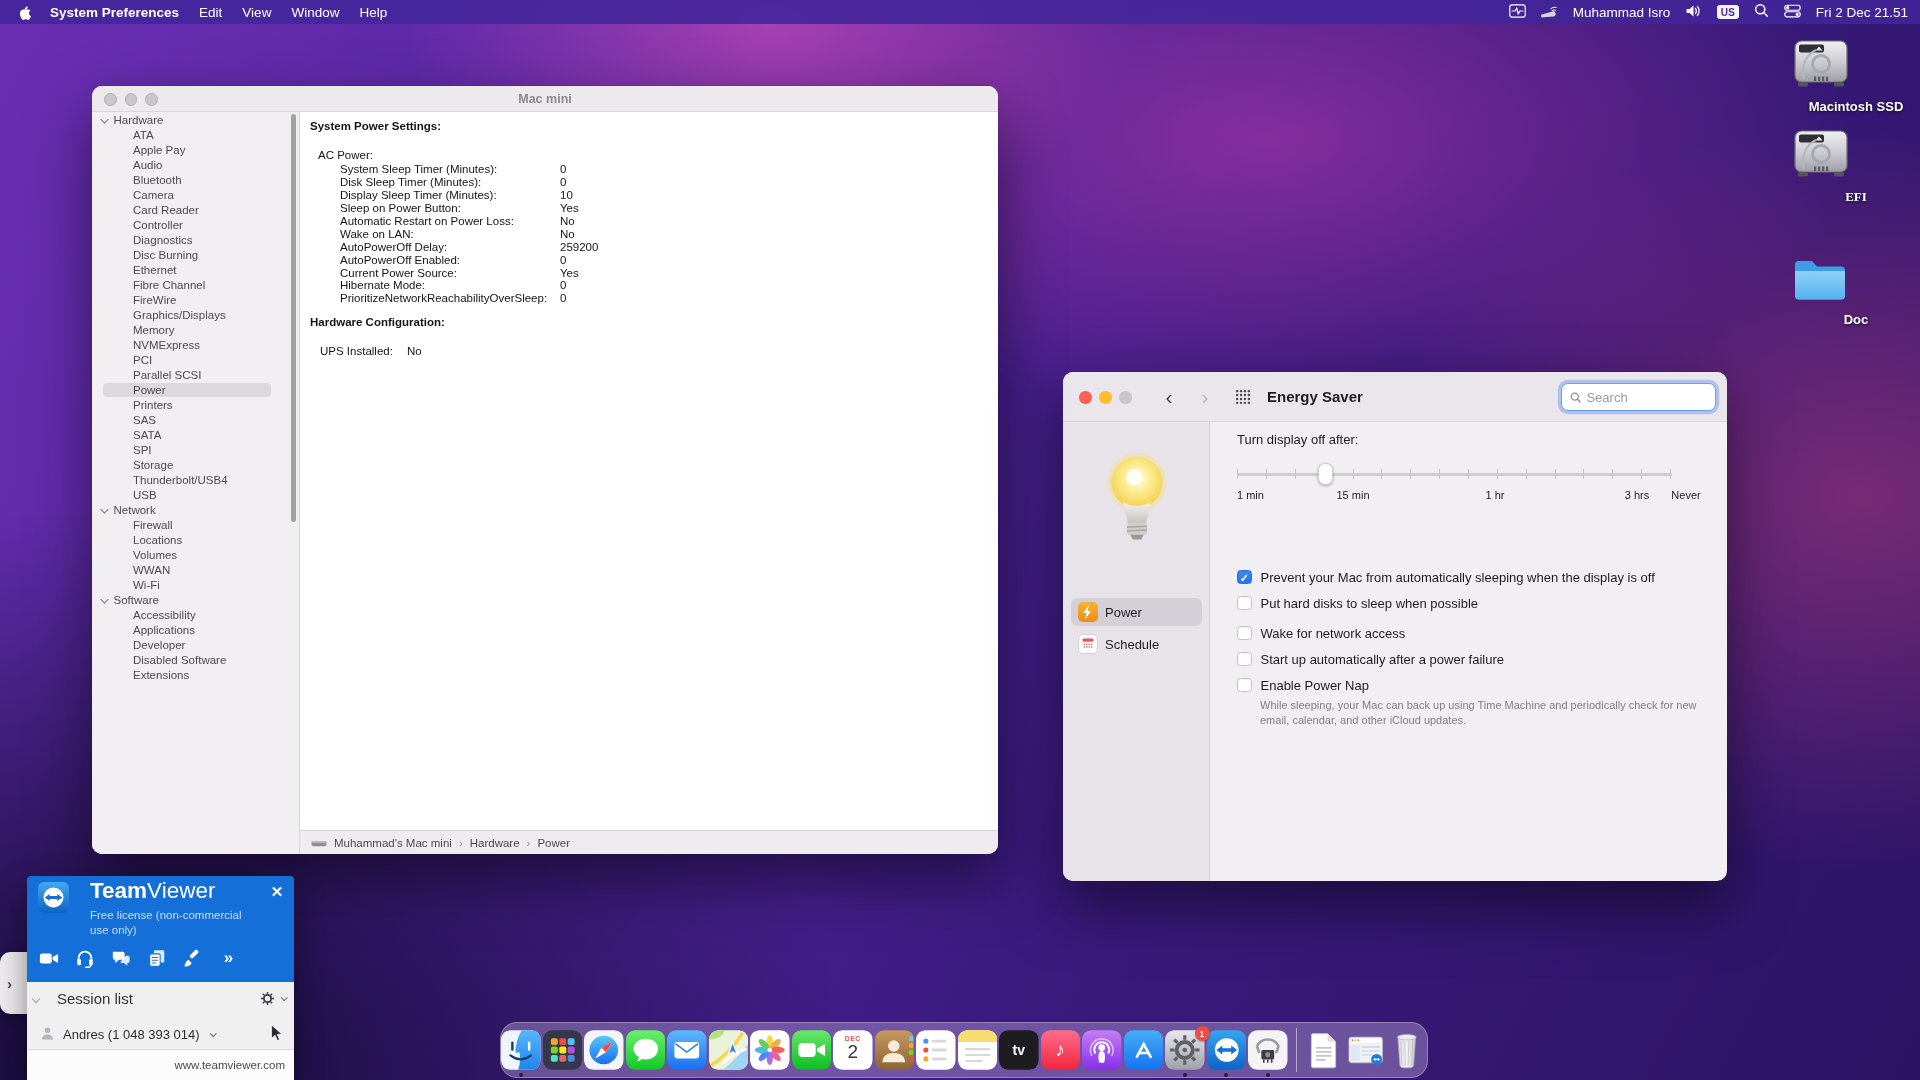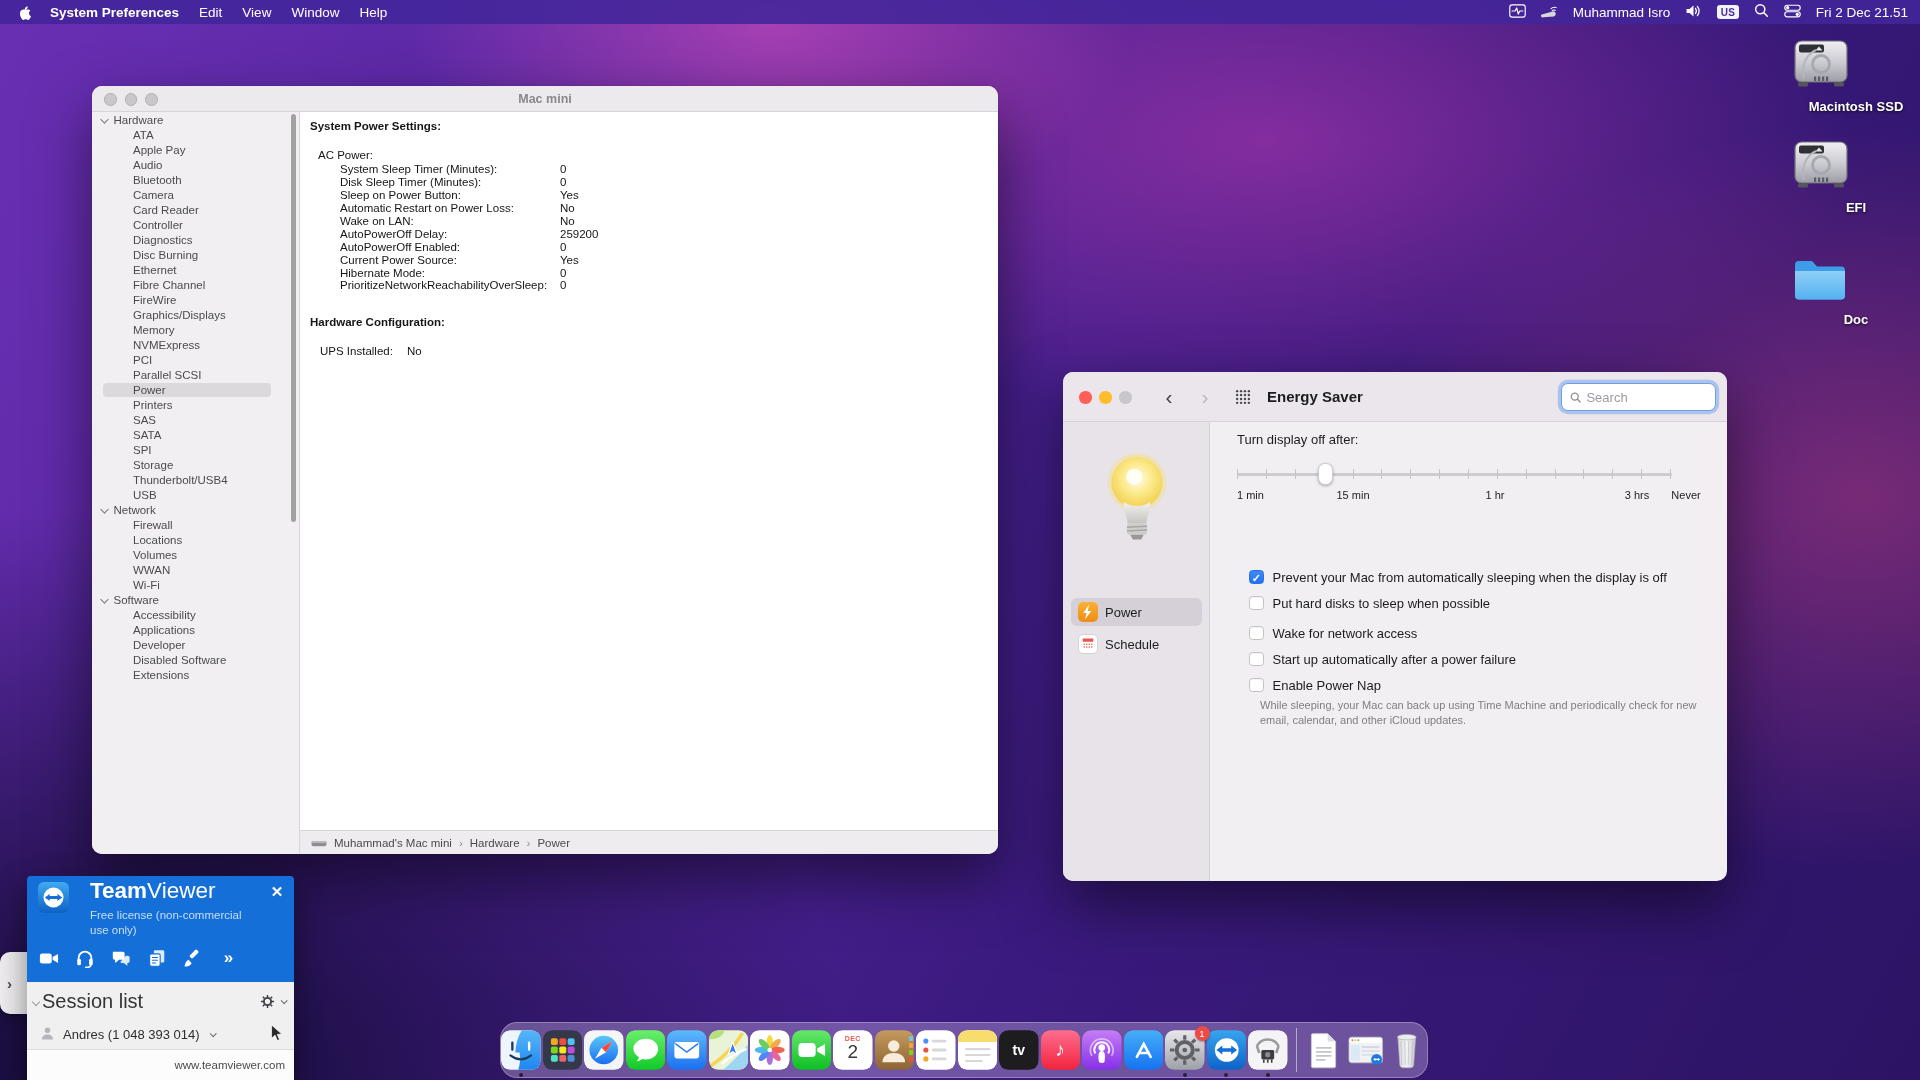--- a/index.html
+++ b/index.html
@@ -79,21 +79,21 @@
   .ic-cal { background:#fff; border:.5px solid #d5d2d7; }
   .es-content { position:absolute; left:148px; top:50px; right:0; bottom:0; }
   .es-display-label { position:absolute; left:26px; top:10px; font-size:13px; color:#1c1c1e; }
   .es-slider { position:absolute; left:26px; top:40px; width:435px; height:24px; }
   .es-track { position:absolute; left:0; right:0; top:10.5px; height:3px; background:#cfccd1; border-radius:2px; }
   .es-tick { position:absolute; top:7px; width:1px; height:10px; background:#c5c2c8; }
   .es-thumb { position:absolute; left:81px; top:1px; width:15px; height:22px; background:#fff; border-radius:7px;
     border:.5px solid #cfccd2; box-shadow:0 1px 3px rgba(0,0,0,.3); }
   .es-slider-labels { position:absolute; left:26px; top:67px; width:480px; height:14px; font-size:11px; color:#1c1c1e; }
   .es-slider-labels span { position:absolute; white-space:nowrap; }
-  .cb-row { position:absolute; left:38px; display:flex; align-items:center; gap:9px; height:18px; }
+  .cb-row { position:absolute; left:26px; display:flex; align-items:center; gap:9px; height:18px; }
   .cb-box { width:14.5px; height:14.5px; border-radius:3.5px; background:#fff; border:.5px solid #c3c0c6; box-shadow:inset 0 1px 1px rgba(0,0,0,.05); position:relative; flex:0 0 auto; }
   .cb-box.checked { background:linear-gradient(#3f8bf4,#2272ef); border-color:#2272ef; }
   .cb-box.checked::after { content:"✓"; position:absolute; left:0; right:0; top:0; bottom:0; color:#fff; font-size:11px; font-weight:700; text-align:center; line-height:14px; }
   .cb-label { font-size:13px; color:#1c1c1e; white-space:nowrap; }
   .cb-note { position:absolute; left:49px; width:450px; font-size:11px; line-height:1.38; color:#807e83; }
   
   .tv-handle { position:absolute; left:0; top:952px; width:27px; height:62px; background:#efedef; border-radius:10px 0 0 10px;
     box-shadow:0 4px 12px rgba(0,0,0,.35); display:flex; align-items:center; padding-left:7px; color:#4a4a4e; font-size:15px; font-weight:700; z-index:5; }
   .tv-panel { position:absolute; left:27px; top:876px; width:267px; height:204px; box-shadow:0 10px 30px rgba(0,0,0,.45); border-radius:4px 4px 0 0; overflow:hidden; z-index:6; }
   .tv-header { position:absolute; top:0; left:0; right:0; height:106px; background:#1470d8; }
@@ -101,21 +101,21 @@
   .tv-brand { position:absolute; left:63px; top:2px; font-size:22.5px; color:#fff; }
   .tv-brand .b { font-weight:700;text-align:center; } .tv-brand .l { font-weight:400; }
   .tv-close { position:absolute; right:9px; top:7px; color:#fff; font-size:15px; font-weight:700; width:16px; text-align:center; }
   .tv-license { position:absolute; left:63px; top:32px; width:160px; font-size:11.5px; line-height:1.32; color:#c9def5; }
   .tv-tools { position:absolute; left:11px; top:71px; display:flex; align-items:center; gap:15px; }
   .tv-tools .tt { display:flex; align-items:center; justify-content:center; width:21px; height:21px; }
   .tv-more { color:#fff; font-size:17px; font-weight:700; line-height:20px; }
   .tv-body { position:absolute; top:106px; left:0; right:0; bottom:31px; background:#f1f0f1; }
   .tv-session-head { position:absolute; left:6px; top:8px; right:8px; display:flex; align-items:center; }
   .chev { width:6px; height:6px; border-right:1.5px solid #9a9aa0; border-bottom:1.5px solid #9a9aa0; transform:rotate(45deg); display:inline-block; }
-  .tv-session-title { font-size:20px; color:#343436; margin-left:3px; }
+  .tv-session-title { font-size:15px; color:#343436; margin-left:18px; }
   .tv-gear { margin-left:auto; display:flex; align-items:center; gap:3px; }
   .tv-row { position:absolute; left:13px; top:42px; right:10px; display:flex; align-items:center; gap:8px; font-size:13px; color:#2e2e30; }
   .tv-caret { width:5px; height:5px; border-right:1.3px solid #6a6a6e; border-bottom:1.3px solid #6a6a6e; transform:rotate(45deg) translateY(-1px); display:inline-block; margin-left:2px; }
   .tv-cursor { margin-left:auto; }
   .tv-footer { position:absolute; left:0; right:0; bottom:0; height:31px; background:#fcfcfc; border-top:1px solid #deddde;
     font-size:11.5px; color:#4b4b4d; text-align:right; line-height:30px; padding-right:9px; }
   
   .dock { position:absolute; left:500px; top:1022px; width:928px; height:56px; border-radius:17px;
     background:rgba(178,156,208,.45); border:1px solid rgba(255,255,255,.28);
     display:flex; align-items:center; justify-content:center; gap:2px; z-index:10; backdrop-filter:blur(18px); }
@@ -215,21 +215,21 @@
               <rect x="22" y="38.5" width="2.2" height="4.5"></rect>
               <rect x="26" y="38.5" width="2.2" height="4.5"></rect>
               <rect x="30" y="38.5" width="2.2" height="4.5"></rect>
               <rect x="34" y="38.5" width="2.2" height="4.5"></rect>
             </g>
             <rect x="6" y="44" width="10" height="4.5" rx="1.5" fill="#55555e"></rect>
             <rect x="42" y="44" width="10" height="4.5" rx="1.5" fill="#55555e"></rect>
           </svg></span>
         <div class="desk-label">Macintosh SSD</div>
       </div>
-      <div class="desk-item" style="top: 139px;">
+      <div class="desk-item" style="top: 128px; font-family: Liberation Serif, serif;">
         <span><svg viewBox="0 0 58 52" width="58" height="52">
             <defs>
               <linearGradient id="gdrv" x1="0" y1="0" x2="0" y2="1">
                 <stop offset="0" stop-color="#f0f0f3"></stop>
                 <stop offset=".55" stop-color="#c9c9d0"></stop>
                 <stop offset="1" stop-color="#9d9da6"></stop>
               </linearGradient>
             </defs>
             <rect x="3" y="3" width="52" height="41" rx="6.5" fill="url(#gdrv)" stroke="#6f6f78" stroke-width="1.2"></rect>
             <rect x="7" y="6.5" width="25" height="8" rx="2" fill="#2f2f36"></rect>
@@ -397,20 +397,24 @@
       <div class="si-h1">System Power Settings:</div>
       <div class="si-group">AC Power:</div>
       <div class="si-rows" id="si-rows">
           <div class="kv">
             <span class="k">System Sleep Timer (Minutes):</span>
             <span class="v">0</span>
           </div>
           <div class="kv">
             <span class="k">Disk Sleep Timer (Minutes):</span>
             <span class="v">0</span>
+          </div>
+          <div class="kv">
+            <span class="k">Display Sleep Timer (Minutes):</span>
+            <span class="v">10</span>
           </div>
           <div class="kv">
             <span class="k">Sleep on Power Button:</span>
             <span class="v">Yes</span>
           </div>
           <div class="kv">
             <span class="k">Automatic Restart on Power Loss:</span>
             <span class="v">No</span>
           </div>
           <div class="kv">

